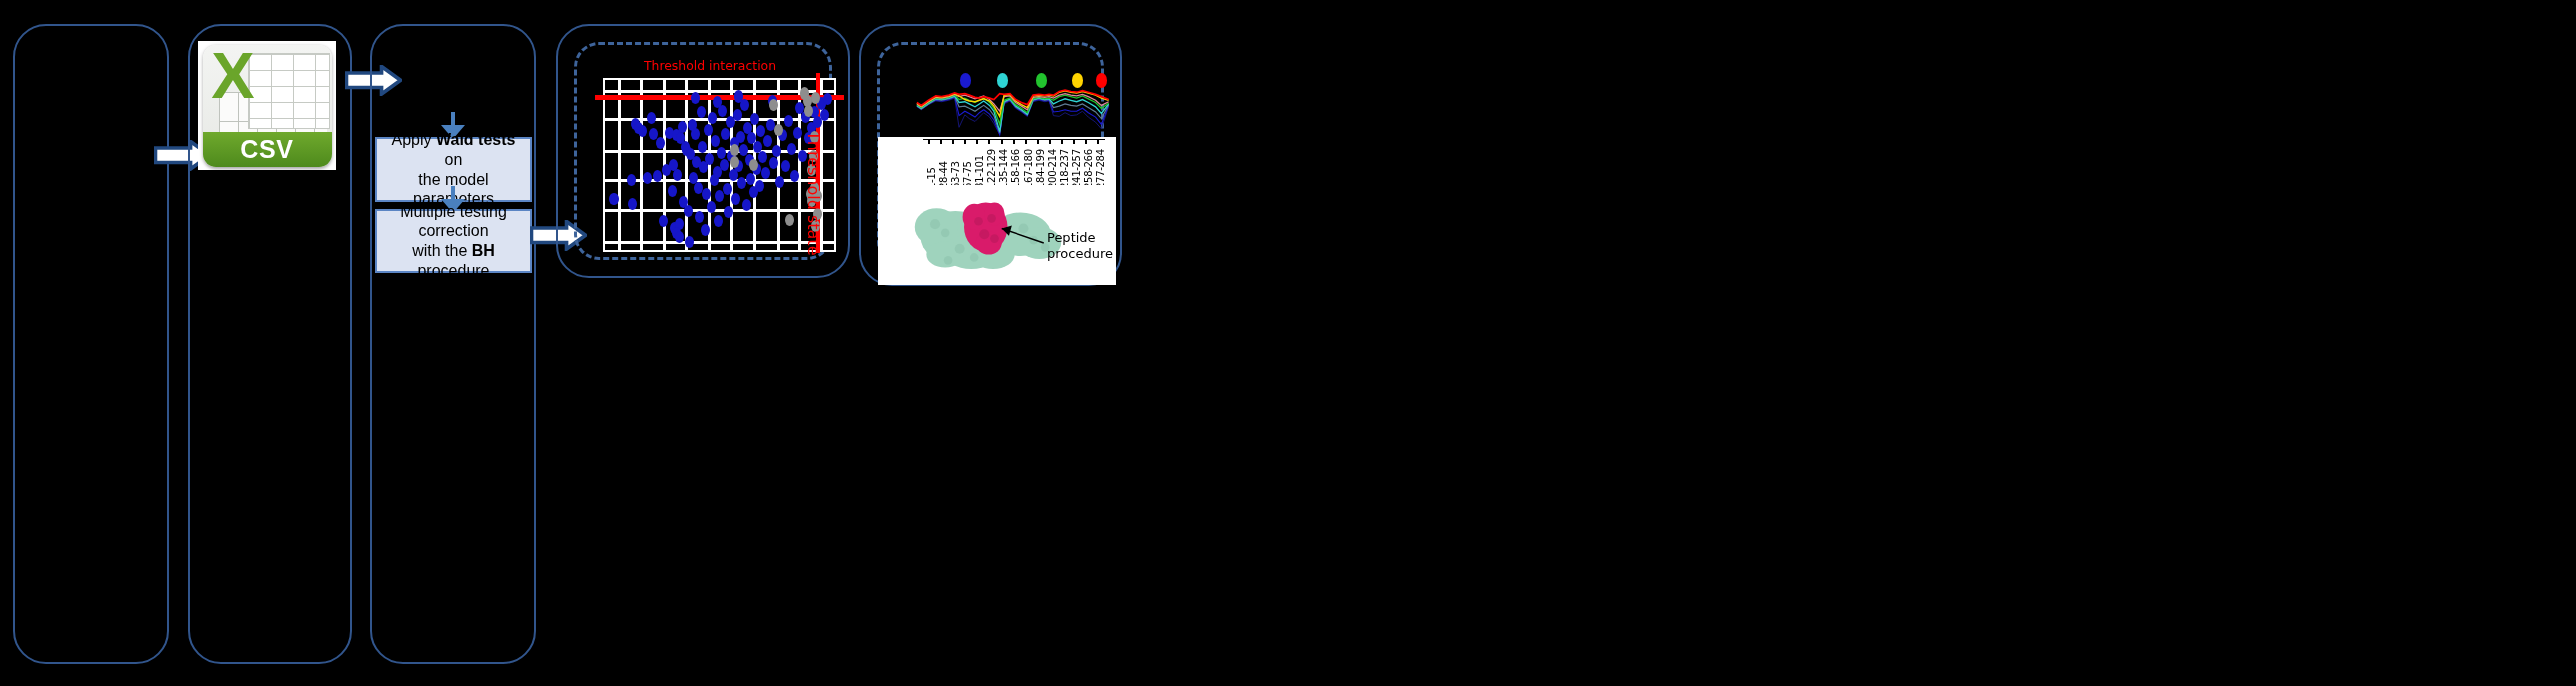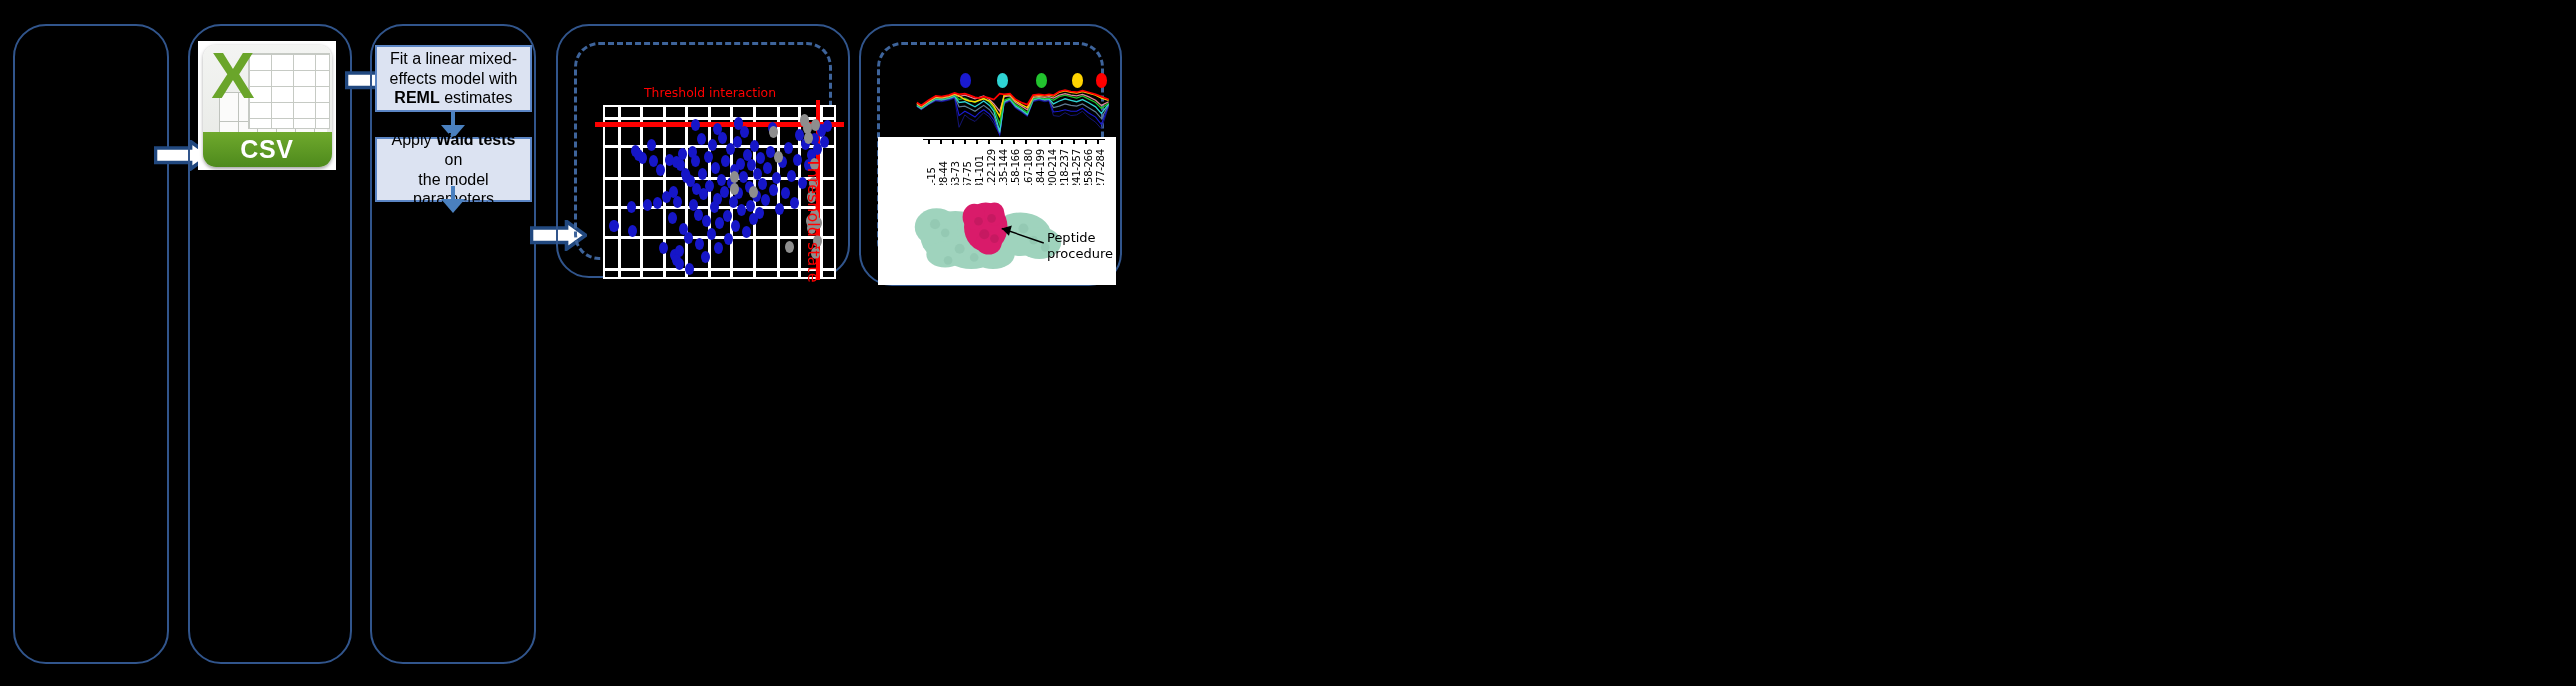--- a/index.html
+++ b/index.html
@@ -182,48 +182,48 @@
   </div>
 
   <div class="block-arrow" style="left:345px; top:65px; width:57px; height:30.5px; background:transparent;">
     <svg viewBox="0 0 78 42" preserveAspectRatio="none">
       <polygon points="2,11 50,11 50,2 76,21 50,40 50,31 2,31" fill="#ffffff" stroke="#21487f" stroke-width="5"></polygon>
     </svg>
   </div>
 
   <div class="panel" style="left:370px; top:24px; width:166px; height:640px;"></div>
 
-  <div class="pbox" style="left:375px; top:45px; width:157px; height:67px; font-size:16px;">
-    <span>
-      Fit a linear mixed-<br>effects model with<br><b>REML</b> estimates
-    </span>
-  </div>
 
   <div class="vconn" style="left:451px; top:112px; height:17.4px;"></div>
   <div class="vconn-head" style="left:441px; top:125px;"></div>
 
   <div class="pbox" style="left:375px; top:137px; width:157px; height:65px; font-size:16px;">
     <span>
       Apply <b>Wald tests</b> on<br>the model parameters
     </span>
   </div>
 
   <div class="vconn" style="left:451px; top:186px; height:19px;"></div>
   <div class="vconn-head" style="left:441px; top:199px;"></div>
 
+  <div class="pbox" style="left:375px; top:209px; width:157px; height:64px; font-size:16px;">
+    <span>
+      Multiple testing<br>correction<br>with the <b>BH</b> procedure
+    </span>
+  </div>
 
   <div class="block-arrow" style="left:530px; top:220px; width:57px; height:30.5px; background:transparent;">
     <svg viewBox="0 0 78 42" preserveAspectRatio="none">
       <polygon points="2,11 50,11 50,2 76,21 50,40 50,31 2,31" fill="#ffffff" stroke="#21487f" stroke-width="5"></polygon>
     </svg>
   </div>
 
   <div class="panel dashed-inner" style="left:556px; top:24px; width:294px; height:254px;"></div>
 
-  <div class="scatter-wrap" style="left:574px; top:56px; width:262px; height:211px;text-align:center;">
+  <div class="scatter-wrap" style="left:574px; top:29px; width:262px; height:211px;text-align:center;">
 
     <div class="scatter-title" style="left:70px; top:29px; font-size:12.4px;">Threshold interaction</div>
 
     <div class="scatter-area" style="left:29px; top:49px; width:233px; height:174px;">
 
       <div class="gl-v" style="left:13px;"></div>
       <div class="gl-v" style="left:35px;"></div>
       <div class="gl-v" style="left:58px;"></div>
       <div class="gl-v" style="left:80px;"></div>
       <div class="gl-v" style="left:103px;"></div>

